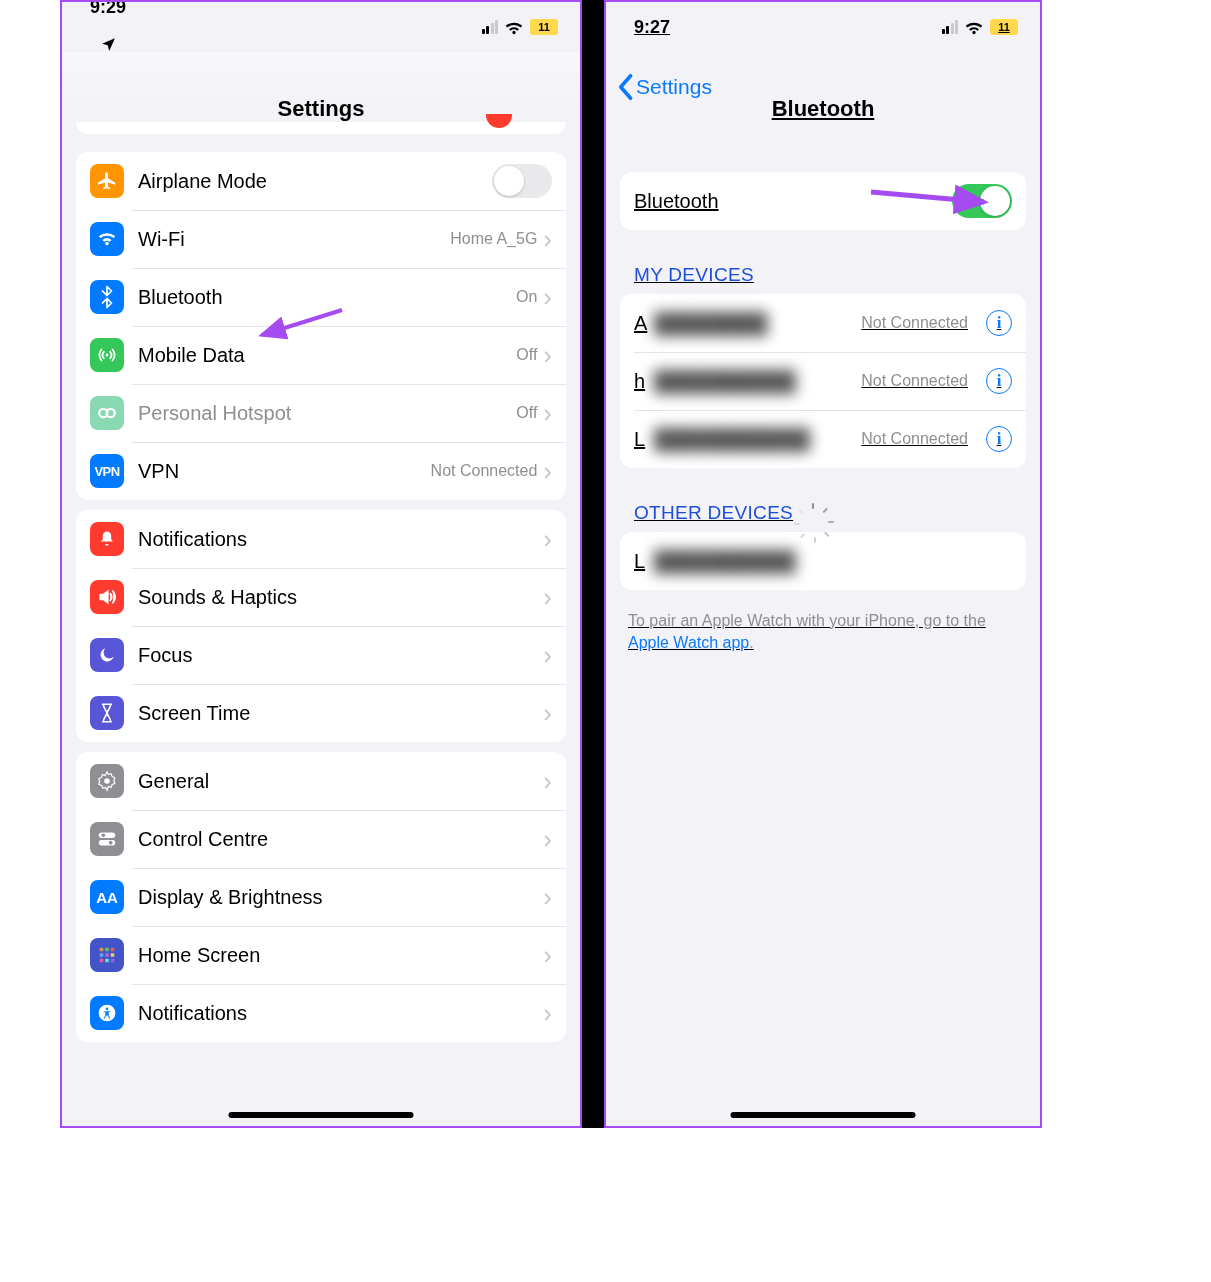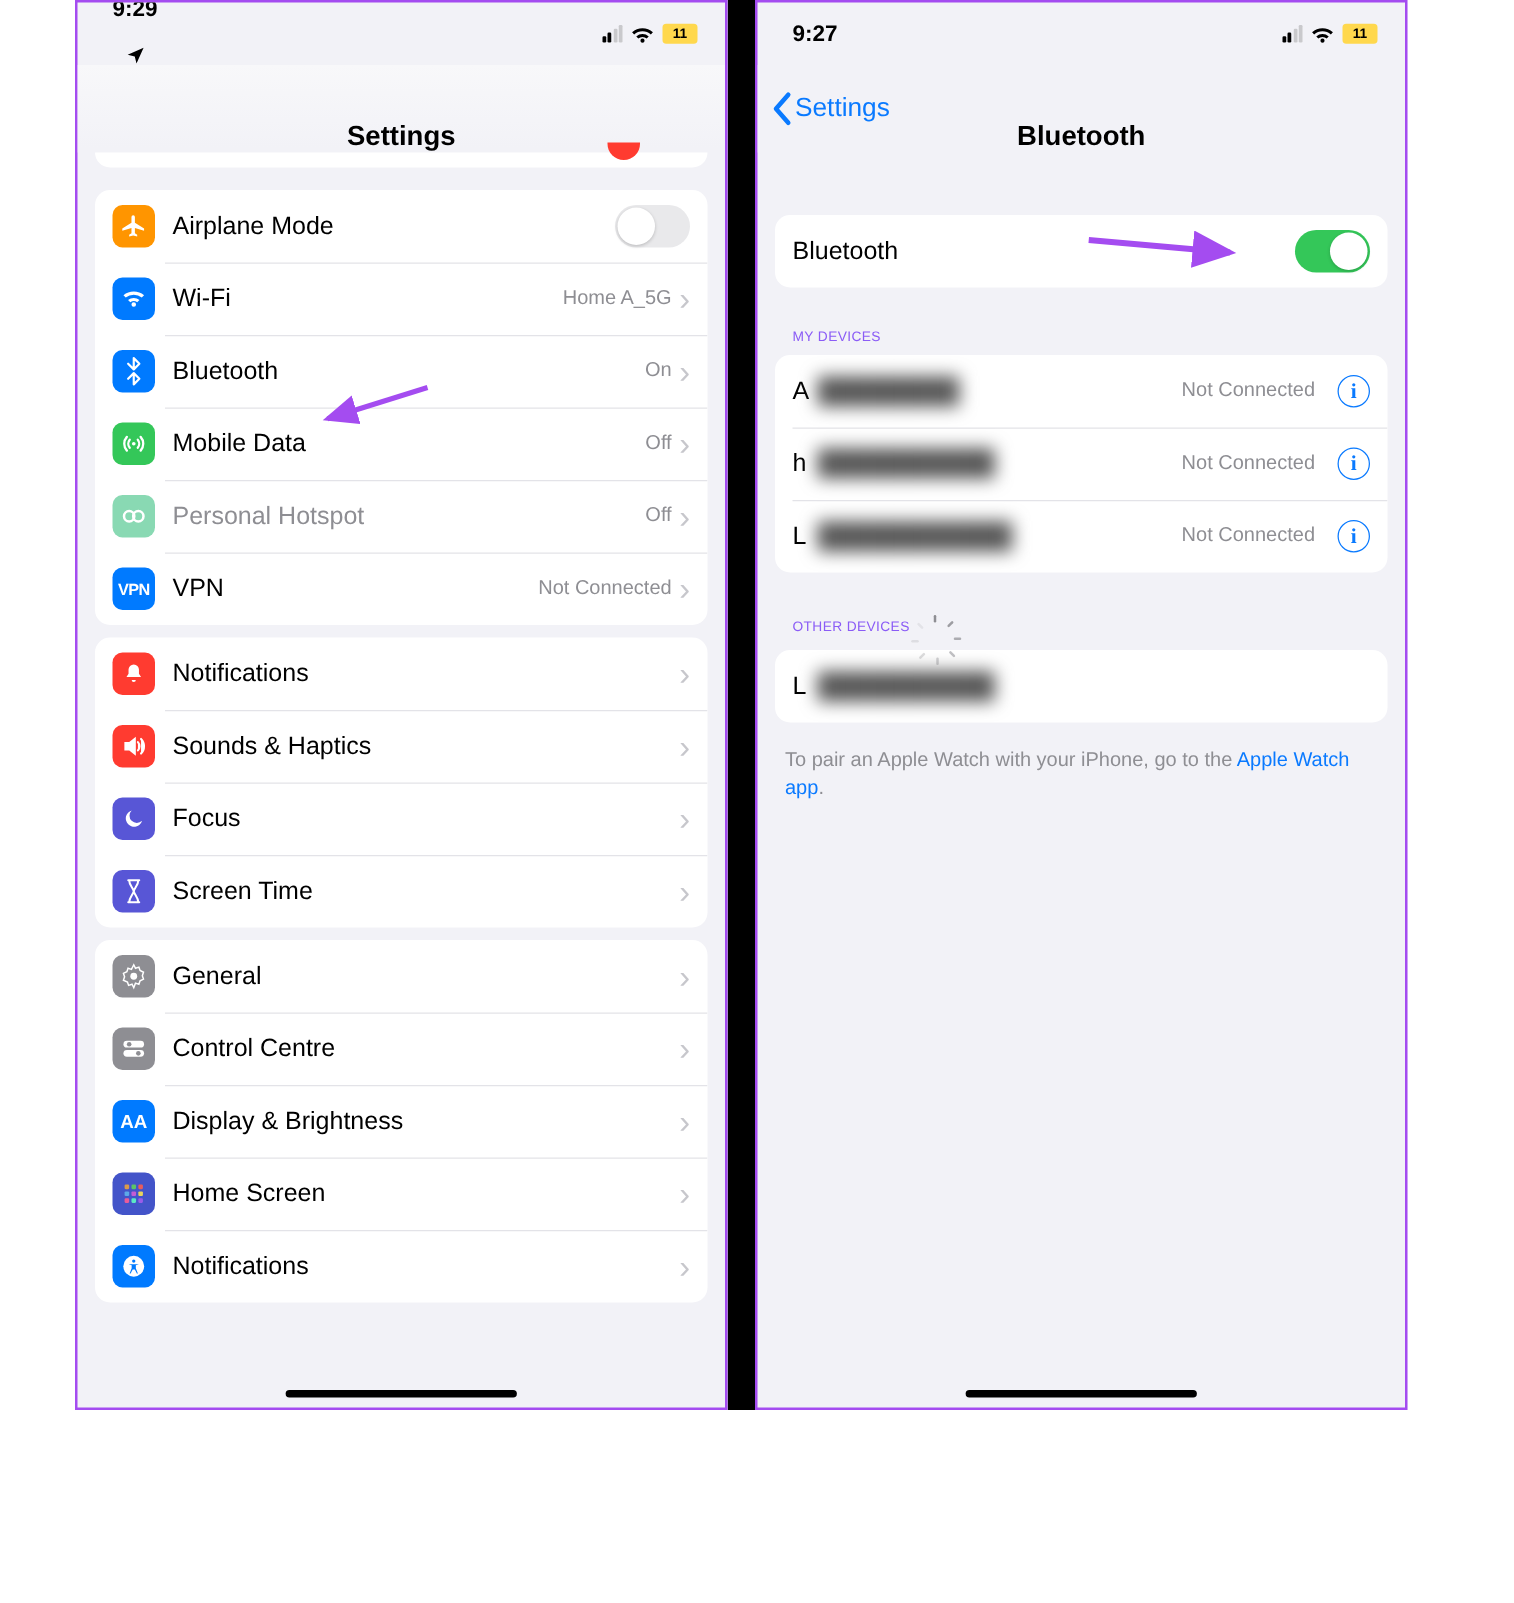--- a/index.html
+++ b/index.html
@@ -11,21 +11,21 @@
   }
   .phone {
     width: 522px; height: 1128px;
     background: #f2f2f7;
     border: 2px solid #a44cf0;
     position: relative;
     overflow: hidden;
     margin-top: 0;
   }
   .phone-gap { width: 22px; background: #000; height: 1128px; }
-  .phone-right { width: 522px; }
+  .phone-right { width: 438px; text-decoration: underline; }
   .status-bar {
     height: 50px;
     display: flex; align-items: center; justify-content: space-between;
     padding: 0 22px 0 28px;
     font-size: 18px; font-weight: 700; color: #000;
   }
   .status-left { display: flex; align-items: center; gap: 18px; flex-direction: column; }
   .status-right { display: flex; align-items: center; gap: 6px; }
   .battery-chip {
     display: inline-flex; align-items: center; justify-content: center;
@@ -86,21 +86,21 @@
     width: 60px; height: 34px; border-radius: 17px; background: #e9e9eb;
     position: relative;
   }
   .toggle::after {
     content: ""; position: absolute; width: 30px; height: 30px; border-radius: 50%;
     background: #fff; top: 2px; left: 2px; box-shadow: 0 1px 3px rgba(0,0,0,0.2);
   }
   .toggle.on { background: #34c759; }
   .toggle.on::after { left: auto; right: 2px; }
   .group-header {
-    color: #8b5cf6; font-size: 11px; letter-spacing: 0.3px;
+    color: #1d4ed8; font-size: 19px; letter-spacing: 0.3px;
     padding: 24px 28px 8px; text-transform: uppercase;
     display: flex; align-items: center; gap: 10px;
   }
   .footer-text {
     color: #8e8e93; font-size: 16px; padding: 10px 22px; line-height: 1.35;
   }
   .footer-text a { color: #0a7aff; text-decoration: none; }
   .info-btn {
     width: 26px; height: 26px; border: 1.8px solid #0a7aff; border-radius: 50%;
     color: #0a7aff; font-family: Georgia, serif; font-weight: 700;

